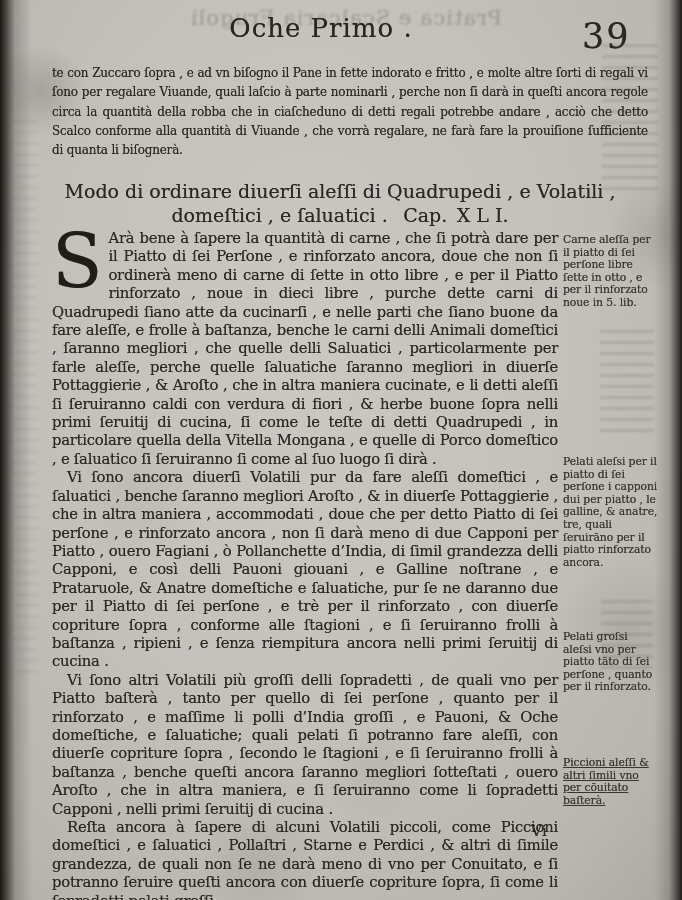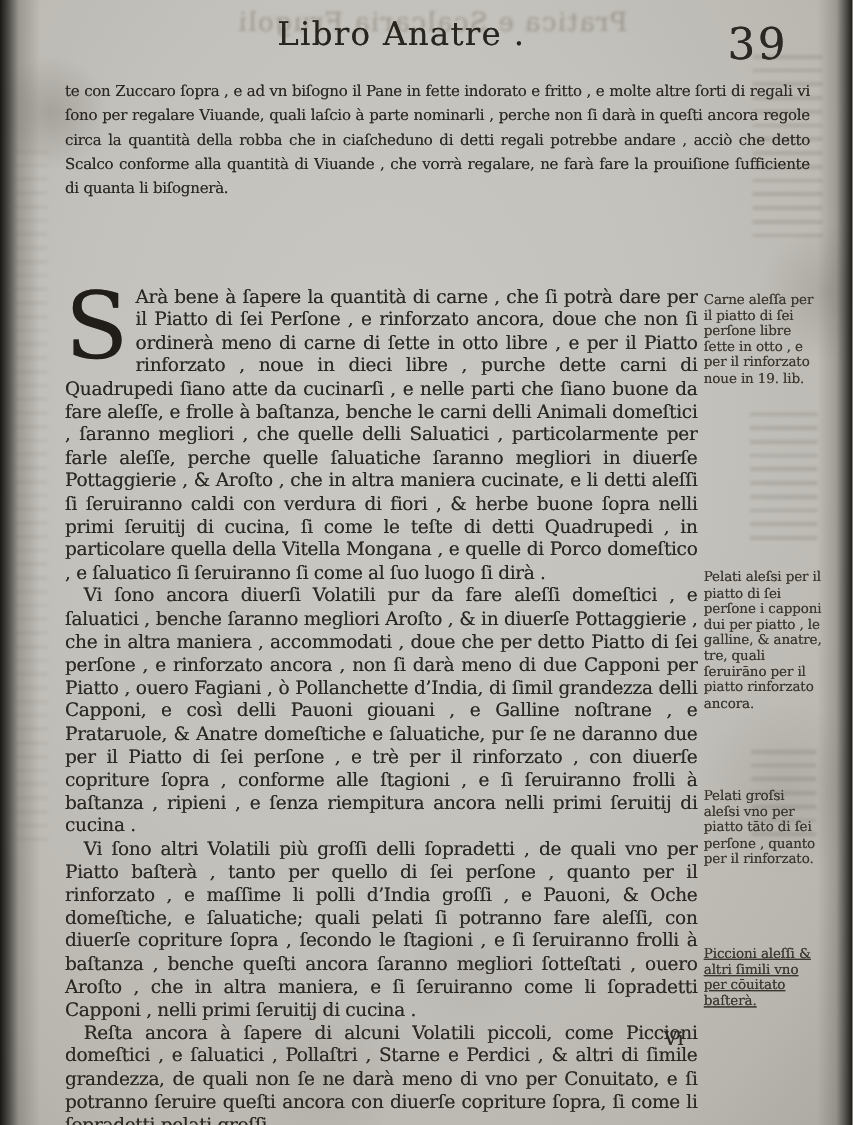--- a/index.html
+++ b/index.html
@@ -99,38 +99,40 @@
 
 <div class="page">
 
   <div class="ghost-header">Pratica e Scalcaria Frugoli</div>
 
   <div class="bleed bleed-1"></div>
   <div class="bleed bleed-2"></div>
   <div class="bleed bleed-3"></div>
   <div class="bleed bleed-4"></div>
 
-  <div class="running-title ink">Libro Anatre .</div>
+  <div class="running-title ink">Oche Primo .</div>
 
   <div class="page-number ink">39</div>
 
   <div class="intro ink">te con Zuccaro ſopra , e ad vn biſogno il Pane in fette indorato e fritto , e molte altre ſorti di regali vi ſono per regalare Viuande, quali laſcio à parte nominarli , perche non ſi darà in queſti ancora regole circa la quantità della robba che in ciaſcheduno di detti regali potrebbe andare , acciò che detto Scalco conforme alla quantità di Viuande , che vorrà regalare, ne farà fare la prouiſione ſufficiente di quanta li biſognerà.</div>
 
   <div class="chapter-heading ink">
+    <div>Modo di ordinare diuerſi aleſſi di Quadrupedi , e Volatili ,</div>
+    <div>domeſtici , e ſaluatici .  Cap. X L I.</div>
   </div>
 
   <div class="body-column ink" id="body-column">
       <div class="para"><span class="dropcap">S</span>Arà bene à ſapere la quantità di carne , che ſi potrà dare per il Piatto di ſei Perſone , e rinforzato ancora, doue che non ſi ordinerà meno di carne di ſette in otto libre , e per il Piatto rinforzato , noue in dieci libre , purche dette carni di Quadrupedi ſiano atte da cucinarſi , e nelle parti che ſiano buone da fare aleſſe, e frolle à baſtanza, benche le carni delli Animali domeſtici , ſaranno megliori , che quelle delli Saluatici , particolarmente per farle aleſſe, perche quelle ſaluatiche ſaranno megliori in diuerſe Pottaggierie , &amp; Aroſto , che in altra maniera cucinate, e li detti aleſſi ſi ſeruiranno caldi con verdura di fiori , &amp; herbe buone ſopra nelli primi ſeruitij di cucina, ſi come le teſte di detti Quadrupedi , in particolare quella della Vitella Mongana , e quelle di Porco domeſtico , e ſaluatico ſi ſeruiranno ſi come al ſuo luogo ſi dirà .</div>
       <div class="para">Vi ſono ancora diuerſi Volatili pur da fare aleſſi domeſtici , e ſaluatici , benche ſaranno megliori Aroſto , &amp; in diuerſe Pottaggierie , che in altra maniera , accommodati , doue che per detto Piatto di ſei perſone , e rinforzato ancora , non ſi darà meno di due Capponi per Piatto , ouero Fagiani , ò Pollanchette d’India, di ſimil grandezza delli Capponi, e così delli Pauoni giouani , e Galline noſtrane , e Prataruole, &amp; Anatre domeſtiche e ſaluatiche, pur ſe ne daranno due per il Piatto di ſei perſone , e trè per il rinforzato , con diuerſe copriture ſopra , conforme alle ſtagioni , e ſi ſeruiranno frolli à baſtanza , ripieni , e ſenza riempitura ancora nelli primi ſeruitij di cucina .</div>
       <div class="para">Vi ſono altri Volatili più groſſi delli ſopradetti , de quali vno per Piatto baſterà , tanto per quello di ſei perſone , quanto per il rinforzato , e maſſime li polli d’India groſſi , e Pauoni, &amp; Oche domeſtiche, e ſaluatiche; quali pelati ſi potranno fare aleſſi, con diuerſe copriture ſopra , ſecondo le ſtagioni , e ſi ſeruiranno frolli à baſtanza , benche queſti ancora ſaranno megliori ſotteſtati , ouero Aroſto , che in altra maniera, e ſi ſeruiranno come li ſopradetti Capponi , nelli primi ſeruitij di cucina .</div>
       <div class="para">Reſta ancora à ſapere di alcuni Volatili piccoli, come Piccioni domeſtici , e ſaluatici , Pollaſtri , Starne e Perdici , &amp; altri di ſimile grandezza, de quali non ſe ne darà meno di vno per Conuitato, e ſi potranno ſeruire queſti ancora con diuerſe copriture ſopra, ſi come li ſopradetti pelati groſſi .</div>
     </div>
 
   <div class="margin-notes" id="margin-notes">
-      <div class="note note-0 ink">Carne aleſſa per il piatto di ſei perſone libre ſette in otto , e per il rinforzato noue in 19. lib.</div>
+      <div class="note note-0 ink">Carne aleſſa per il piatto di ſei perſone libre ſette in otto , e per il rinforzato noue in 5. lib.</div>
       <div class="note note-1 ink">Pelati aleſsi per il piatto di ſei perſone i capponi dui per piatto , le galline, &amp; anatre, tre, quali ſeruirāno per il piatto rinforzato ancora.</div>
       <div class="note note-2 ink">Pelati groſsi aleſsi vno per piatto tāto di ſei perſone , quanto per il rinforzato.</div>
       <div class="note note-3 ink">Piccioni aleſſi &amp; altri ſimili vno per cōuitato baſterà.</div>
     </div>
 
   <div class="catchword ink">Vi</div>
 
   <div class="edge edge-left"></div>
   <div class="edge edge-right"></div>
 

